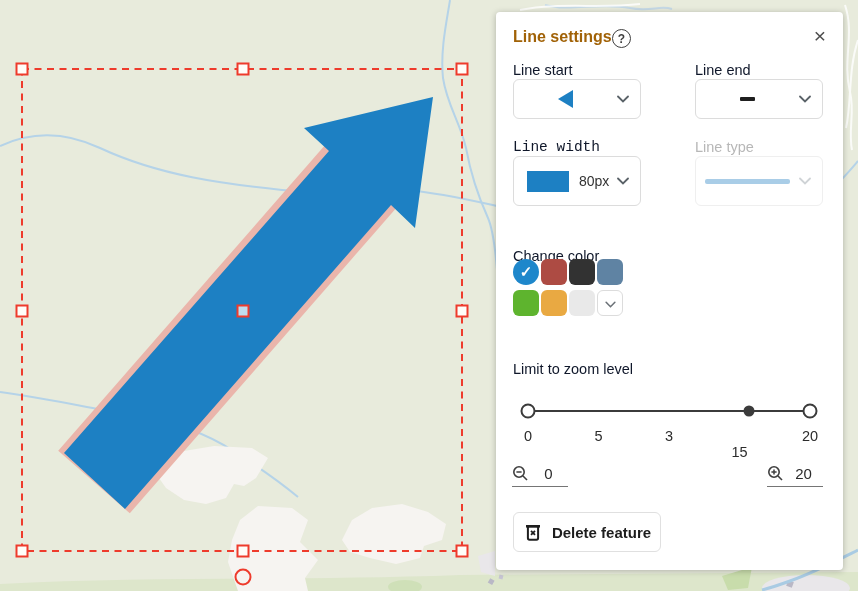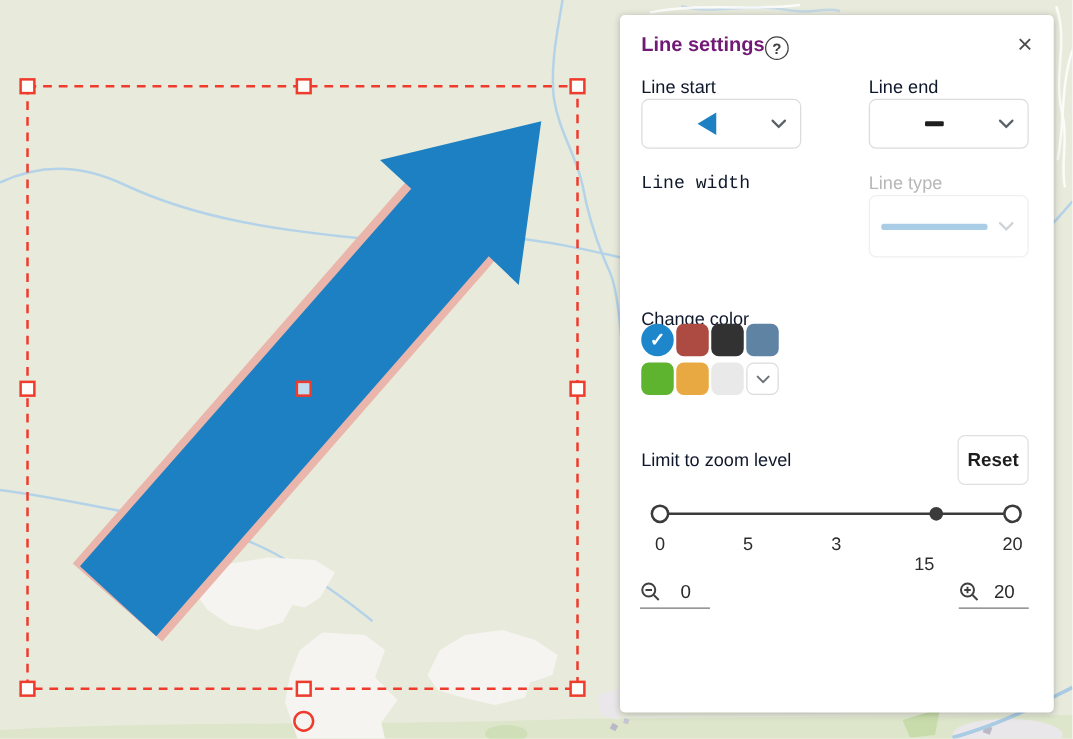--- a/index.html
+++ b/index.html
@@ -2,21 +2,21 @@
 <html><head>
 <meta charset="utf-8">
 <style>
   html,body{margin:0;padding:0;background:#fff;}
   *{box-sizing:border-box;font-family:"Liberation Sans",sans-serif;}
   .stage{position:relative;width:858px;height:591px;overflow:hidden;background:#e8ebdc;}
   .map-svg{position:absolute;left:0;top:0;}
   
   .panel{position:absolute;left:496px;top:12px;width:347px;height:558px;background:#fff;
          border-radius:4px;box-shadow:0 1px 6px rgba(0,0,0,.25);}
-  .panel-title{position:absolute;left:17px;top:16px;font-size:16px;font-weight:700;color:#701a75;}
+  .panel-title{position:absolute;left:17px;top:16px;font-size:16px;font-weight:700;color:#a16207;}
   .help-icon{position:absolute;left:116px;top:17px;width:19px;height:19px;border:1.8px solid #3f3f3f;
              border-radius:50%;font-size:12px;font-weight:700;color:#3f3f3f;display:flex;
              align-items:center;justify-content:center;cursor:pointer;}
   .close-x{position:absolute;right:17px;top:13px;font-size:21px;color:#4c4c4c;cursor:pointer;line-height:1;}
   .fld-label{position:absolute;font-size:14.5px;color:#0f172a;}
   .fld-label.disabled{color:#b7b7b7;}
   .dd{position:absolute;width:128px;background:#fff;border:1px solid #dcdcdc;border-radius:6px;
       display:flex;align-items:center;cursor:pointer;}
   .dd .glyph-zone{flex:1;display:flex;align-items:center;justify-content:center;}
   .dd .chev{margin-right:11px;color:#5a6268;display:flex;}
@@ -144,20 +144,29 @@
       <span class="chev">
         <svg width="12" height="8" viewBox="0 0 12 8">
             <path d="M1 1.5 L6 6.5 L11 1.5" fill="none" stroke="currentColor" stroke-width="1.8" stroke-linecap="round"></path>
           </svg>
       </span>
     </div>
 
     <div class="fld-label" style="left:17px;top:127px;font-family:Liberation Mono, monospace;">Line width</div>
     <div class="fld-label disabled" style="left:199px;top:127px;">Line type</div>
 
+    <div class="dd" style="left:17px;top:144px;height:50px;">
+      <span class="lw-swatch" style="background-color: rgb(29, 128, 195);"></span>
+      <span class="lw-value">80px</span>
+      <span class="chev">
+        <svg width="12" height="8" viewBox="0 0 12 8">
+            <path d="M1 1.5 L6 6.5 L11 1.5" fill="none" stroke="currentColor" stroke-width="1.8" stroke-linecap="round"></path>
+          </svg>
+      </span>
+    </div>
     <div class="dd disabled" style="left:199px;top:144px;height:50px;">
       <span class="glyph-zone">
           <span class="lt-line" style="background-color: rgb(169, 205, 231);"></span>
         </span>
       <span class="chev">
         <svg width="12" height="8" viewBox="0 0 12 8">
             <path d="M1 1.5 L6 6.5 L11 1.5" fill="none" stroke="currentColor" stroke-width="1.8" stroke-linecap="round"></path>
           </svg>
       </span>
     </div>
@@ -178,21 +187,20 @@
       <div class="swatch-more">
         <span>
           <svg width="11" height="7" viewBox="0 0 12 8">
               <path d="M1 1.5 L6 6.5 L11 1.5" fill="none" stroke="currentColor" stroke-width="1.8" stroke-linecap="round"></path>
             </svg>
         </span>
       </div>
     </div>
 
     <div class="fld-label" style="left:17px;top:349px;">Limit to zoom level</div>
-    <button class="btn" style="left:270px;top:336px;width:57px;">Reset</button>
 
     <div class="slider">
       <div class="track"></div>
       <div class="dot" style="left: 78.4%;"></div>
       <div class="handle" style="left:0%;"></div>
       <div class="handle" style="left:100%;"></div>
     </div>
     <div class="ticks">
       <span>0</span>
       <span>5</span>
@@ -216,15 +224,25 @@
         <svg width="17" height="17" viewBox="0 0 17 17">
             <circle cx="7" cy="7" r="5.2" fill="none" stroke="currentColor" stroke-width="1.6"></circle>
             <line x1="11" y1="11" x2="15" y2="15" stroke="currentColor" stroke-width="1.6"></line>
             <line x1="4.4" y1="7" x2="9.6" y2="7" stroke="currentColor" stroke-width="1.5"></line>
             <line x1="7" y1="4.4" x2="7" y2="9.6" stroke="currentColor" stroke-width="1.5"></line>
           </svg>
       </span>
       <span class="val">20</span>
     </div>
 
+    <button class="btn" style="left:17px;top:500px;width:148px;">
+      <span style="display:flex;">
+        <svg width="20" height="20" viewBox="0 0 20 20" fill="none" stroke="#1f1f1f">
+          <line x1="3" y1="4.3" x2="17" y2="4.3" stroke-width="2.6"></line>
+          <rect x="4.9" y="4.3" width="10.2" height="13.4" rx="1.6" stroke-width="2"></rect>
+          <path d="M8 8.8 L12 12.8 M12 8.8 L8 12.8" stroke-width="1.8"></path>
+        </svg>
+      </span>
+      <span>Delete feature</span>
+    </button>
 
   </div>
 </div>
 
 </body></html>

